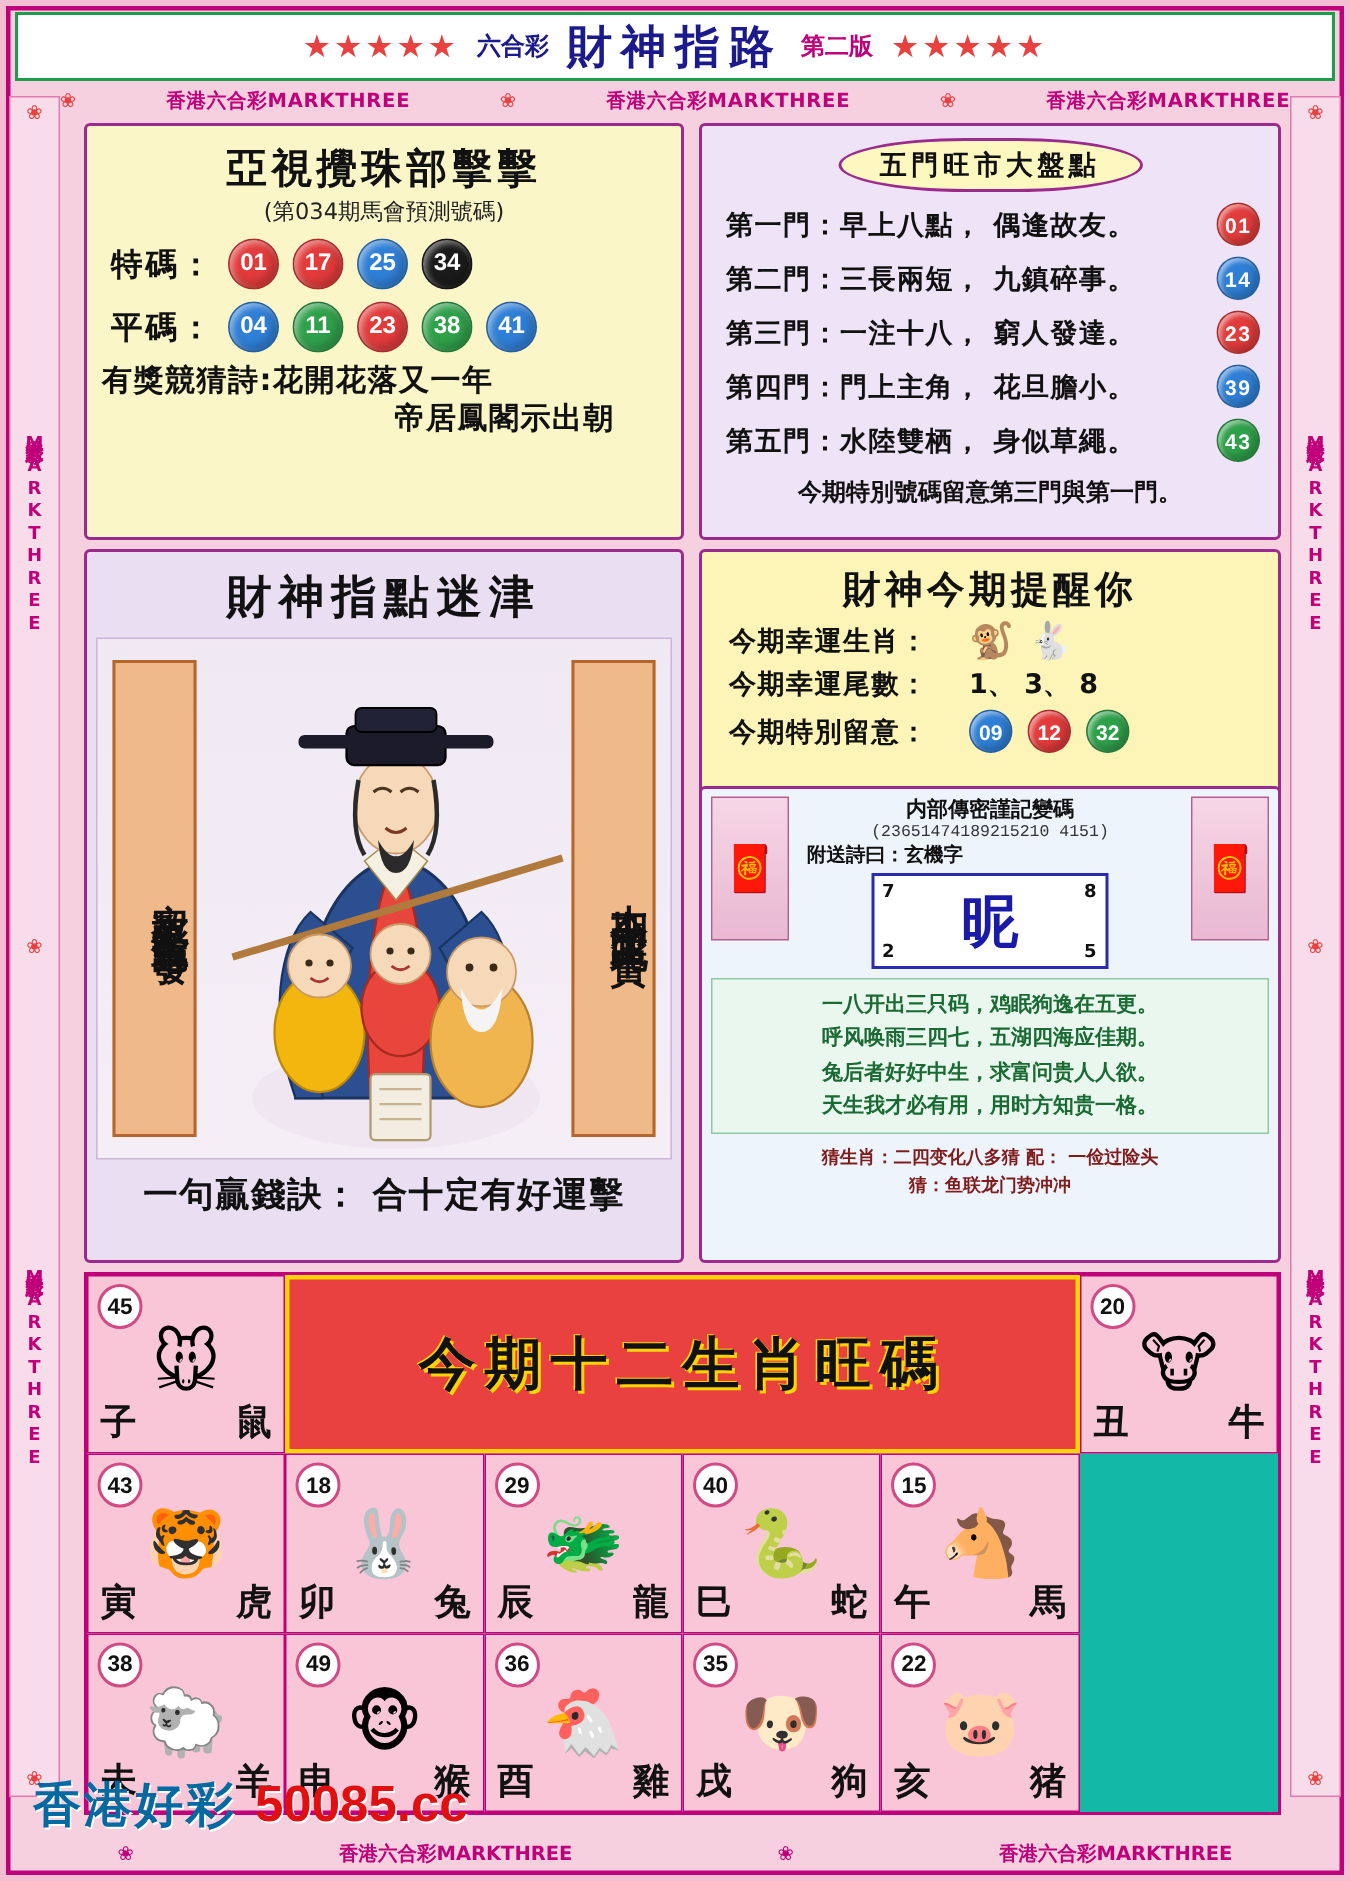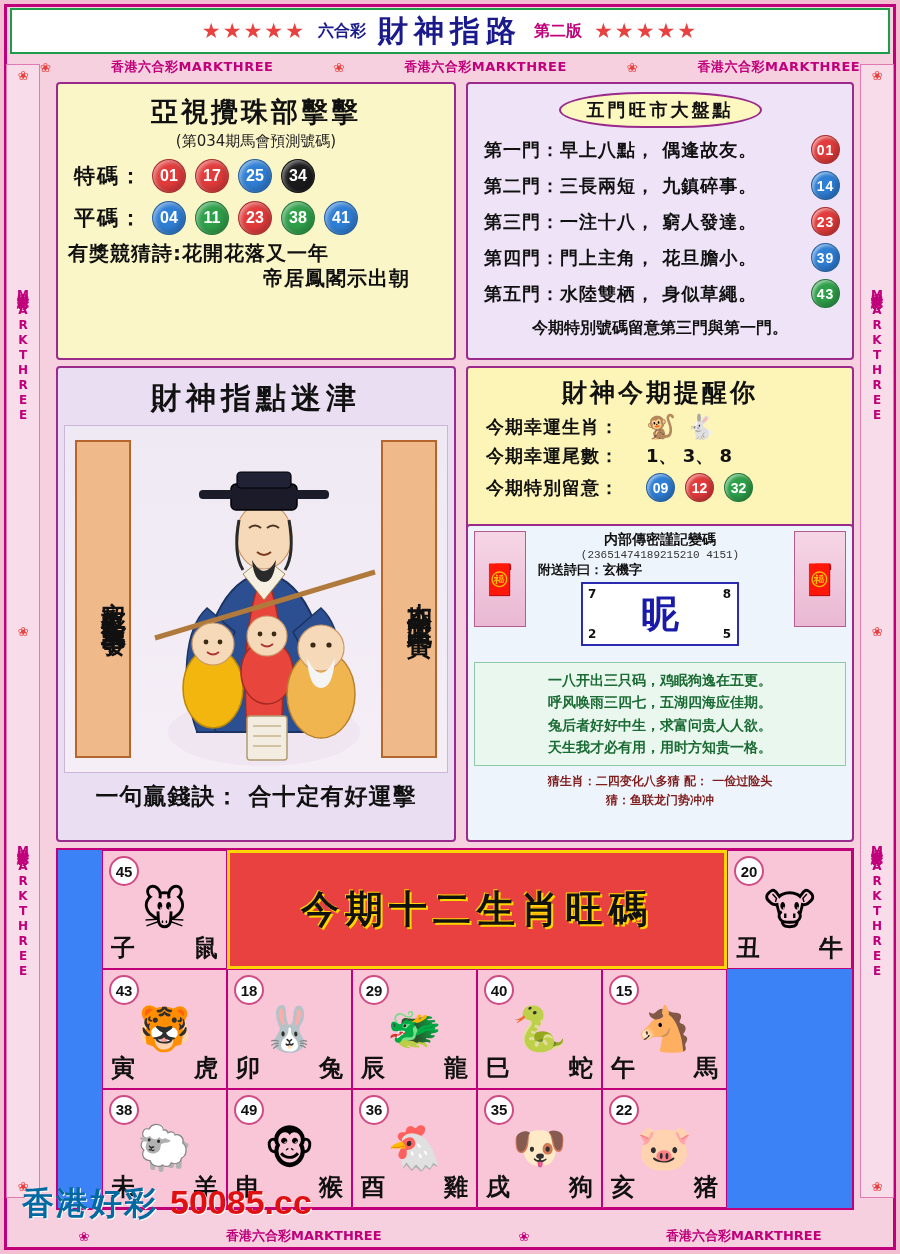--- a/index.html
+++ b/index.html
@@ -320,21 +320,21 @@
   }
   .glyph-box .c {
     position: absolute; font-size: 12px; color: #111; font-weight: bold;
   }
   .glyph-box .c.tl { left: 5px; top: 3px; }
   .glyph-box .c.tr { right: 6px; top: 3px; }
   .glyph-box .c.bl { left: 5px; bottom: 3px; }
   .glyph-box .c.br { right: 6px; bottom: 3px; }
 
   .pe-poem {
-    margin-top: 16px;
+    margin-top: 6px;
     background: #eaf7ef;
     border: 1px solid #8fc8a8;
     padding: 6px 8px;
     font-size: 14px;
     color: #1a6b33;
     line-height: 1.6;
     text-align: center;
     font-weight: bold;
   }
   .pe-extra {
@@ -343,23 +343,22 @@
     color: #7f1d1d;
     line-height: 1.6;
     font-weight: bold;
     text-align: center;
   }
 
   
   .zodiac {
     position: absolute;
     left: 10px; right: 0; top: 766px; height: 362px;
-    background: #3b82f6;
+    background: #14b8a6;
     border: 2px solid #c0007a;
-    padding-left: 44px;
   }
   .z-grid {
     display: grid;
     grid-template-columns: repeat(6, 1fr);
     grid-template-rows: repeat(3, 1fr);
     height: 100%;
   }
   .z-cell {
     border: 1px solid #c0007a;
     background: #f9c6d8;

